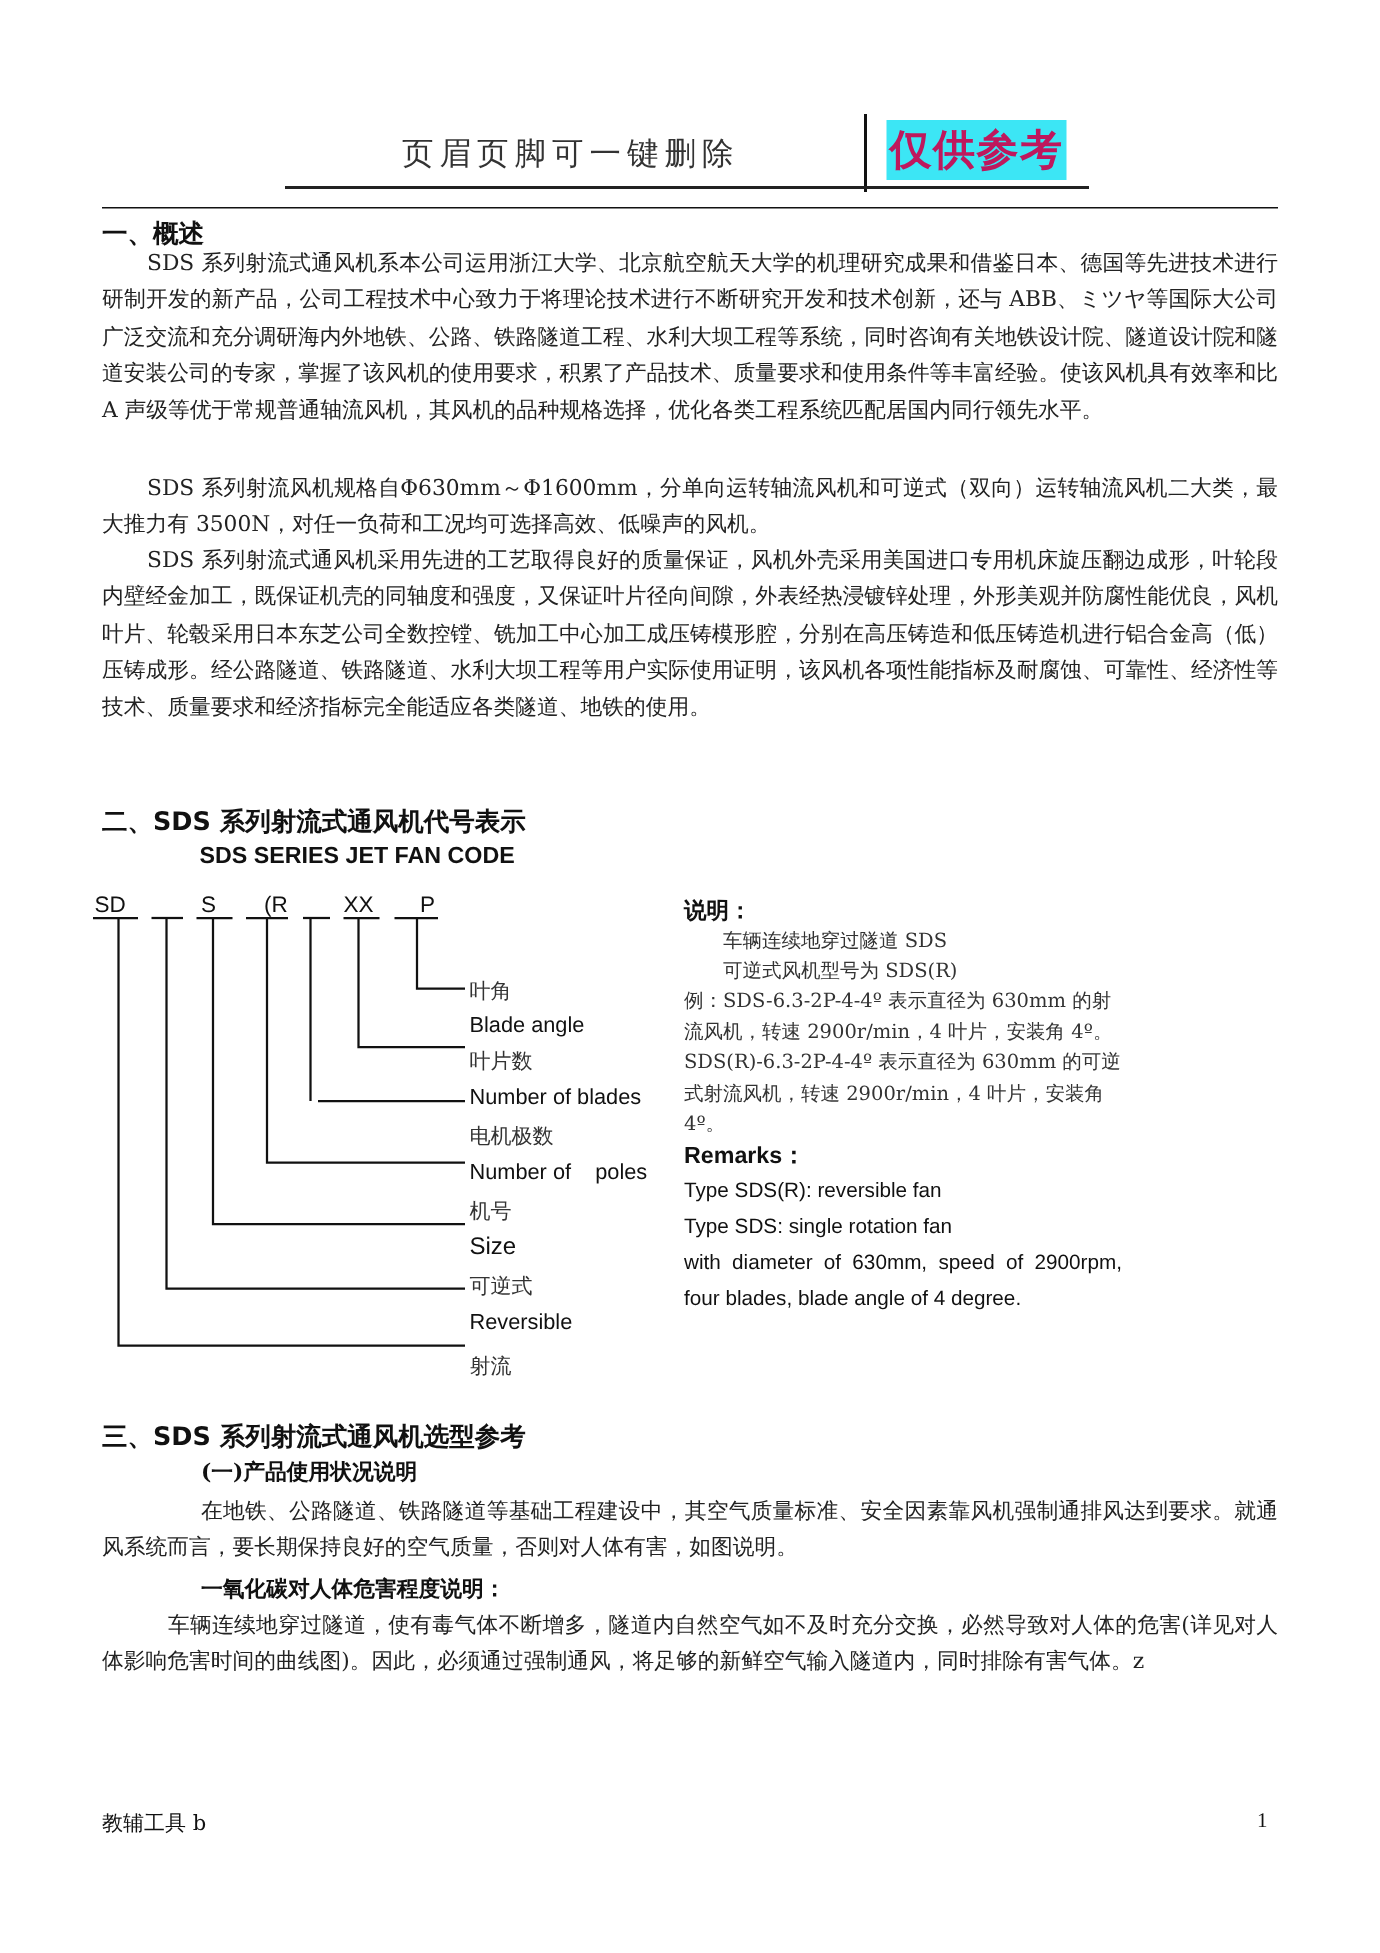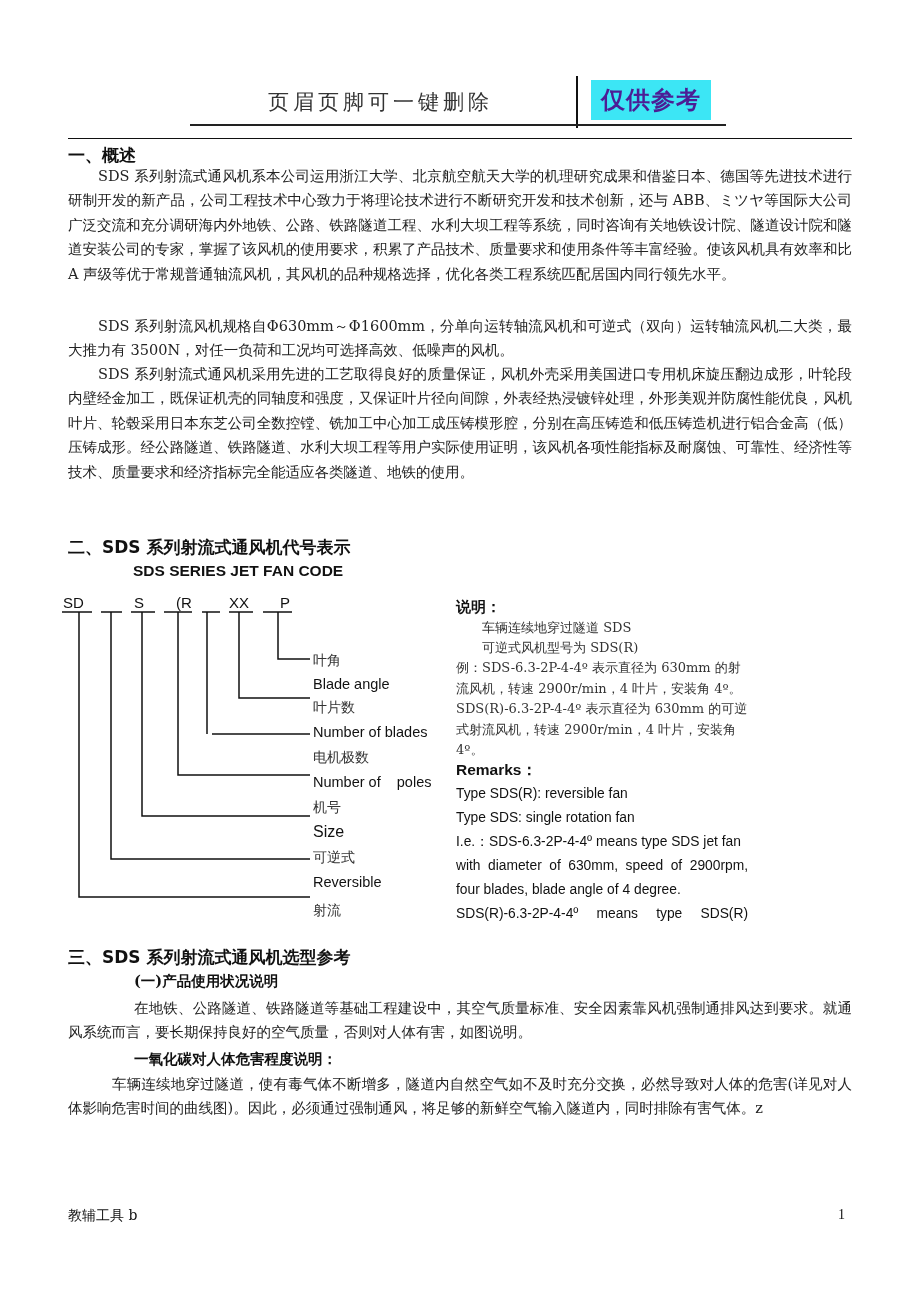--- a/index.html
+++ b/index.html
@@ -4,21 +4,21 @@
 <style>
   html, body { margin: 0; padding: 0; background: #ffffff; }
   body { width: 920px; height: 1302px; position: relative; overflow: hidden;
          font-family: "DejaVu Serif", serif; color: #111; }
   .abs { position: absolute; }
   
   .hdr-text { left: 268px; top: 88px; font-size: 21px; letter-spacing: 4px; color: #333;
               font-family: "DejaVu Serif", serif; }
   .hdr-vline { left: 576px; top: 76px; width: 2px; height: 52px; background: #111; }
   .hdr-badge { left: 591px; top: 80px; width: 120px; height: 40px; background: #3ce6f5;
-               color: #4c1d95; font-size: 24px; font-weight: bold; text-align: center; line-height: 40px;
+               color: #be185d; font-size: 28px; font-weight: bold; text-align: center; line-height: 40px;
                font-family: "DejaVu Sans", sans-serif; letter-spacing: 1px; }
   .hdr-line1 { left: 190px; top: 124px; width: 536px; height: 2px; background: #222; }
   .hdr-line2 { left: 68px; top: 138px; width: 784px; height: 1px; background: #111; }
 
   .h1 { font-family: "DejaVu Sans", sans-serif; font-weight: bold; font-size: 17px; }
   .para { font-size: 14.5px; line-height: 24.4px; width: 784px; text-align: justify;
           font-family: "DejaVu Serif", serif; color: #222; }
   .indent { text-indent: 30px; }
 
   .code-title { left: 133px; top: 562px; font-family: "Liberation Sans", sans-serif; font-weight: bold; font-size: 15.5px; }
@@ -96,24 +96,22 @@
 <div class="abs rnote-title">说明：</div>
 <div class="abs rnote" style="top:618px;text-indent:26px;">车辆连续地穿过隧道 SDS</div>
 <div class="abs rnote" style="top:638px;text-indent:26px;">可逆式风机型号为 SDS(R)</div>
 <div class="abs rnote" style="top:658px;">例：SDS-6.3-2P-4-4º 表示直径为 630mm 的射流风机，转速 2900r/min，4 叶片，安装角 4º。</div>
 <div class="abs rnote" style="top:699px;">SDS(R)-6.3-2P-4-4º 表示直径为 630mm 的可逆式射流风机，转速 2900r/min，4 叶片，安装角 4º。</div>
 
 <div class="abs remarks-title">Remarks：</div>
 <div class="abs remarks" style="top:782px;">
   <div>Type SDS(R): reversible fan</div>
   <div>Type SDS: single rotation fan</div>
-  <div>I.e.：SDS-6.3-2P-4-4º means type SDS jet fan</div>
   <div class="just">with diameter of 630mm, speed of 2900rpm,</div>
   <div>four blades, blade angle of 4 degree.</div>
-  <div class="just">SDS(R)-6.3-2P-4-4º means type SDS(R)</div>
 </div>
 
 <div class="abs h1" style="left:68px;top:946px;">三、SDS 系列射流式通风机选型参考</div>
 <div class="abs sub" style="left:134px;top:972px;">(一)产品使用状况说明</div>
 <div class="abs para" style="left:68px;top:996px;text-indent:66px;">在地铁、公路隧道、铁路隧道等基础工程建设中，其空气质量标准、安全因素靠风机强制通排风达到要求。就通风系统而言，要长期保持良好的空气质量，否则对人体有害，如图说明。</div>
 <div class="abs sub" style="left:134px;top:1050px;">一氧化碳对人体危害程度说明：</div>
 <div class="abs para" style="left:68px;top:1072px;text-indent:44px;">车辆连续地穿过隧道，使有毒气体不断增多，隧道内自然空气如不及时充分交换，必然导致对人体的危害(详见对人体影响危害时间的曲线图)。因此，必须通过强制通风，将足够的新鲜空气输入隧道内，同时排除有害气体。z</div>
 
 <div class="abs footer-left">教辅工具 b</div>
 <div class="abs footer-right">1</div>

